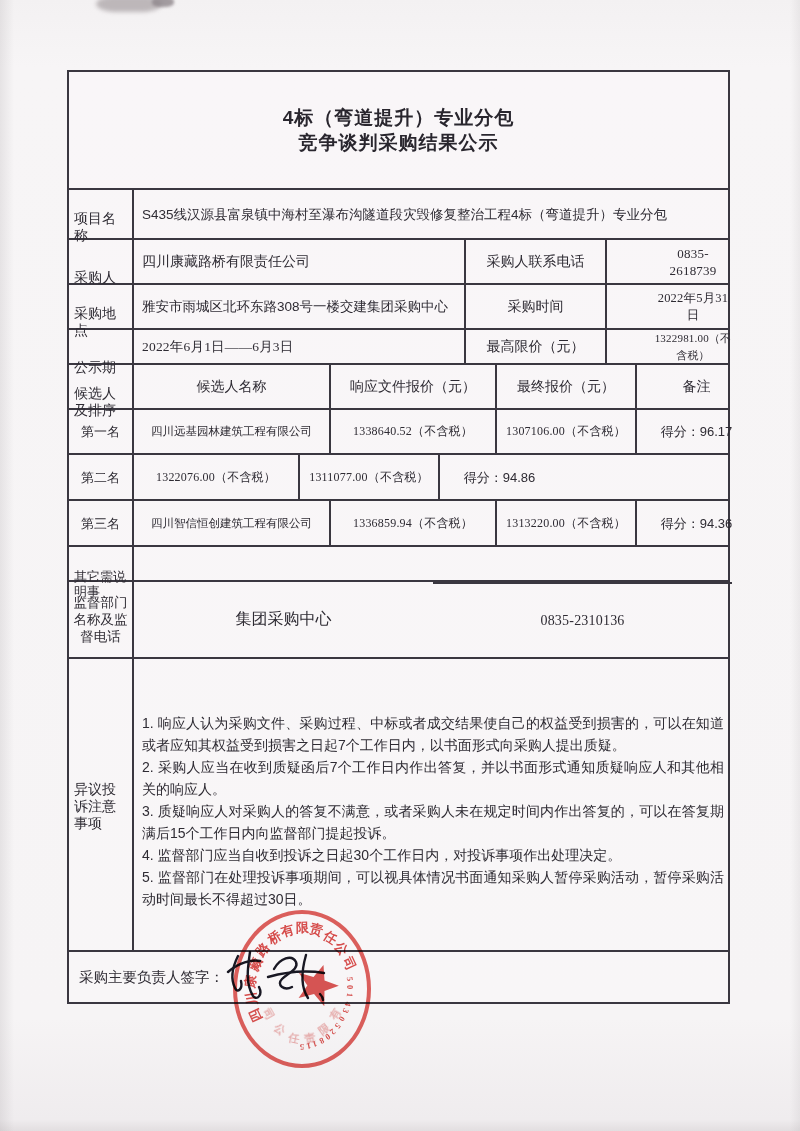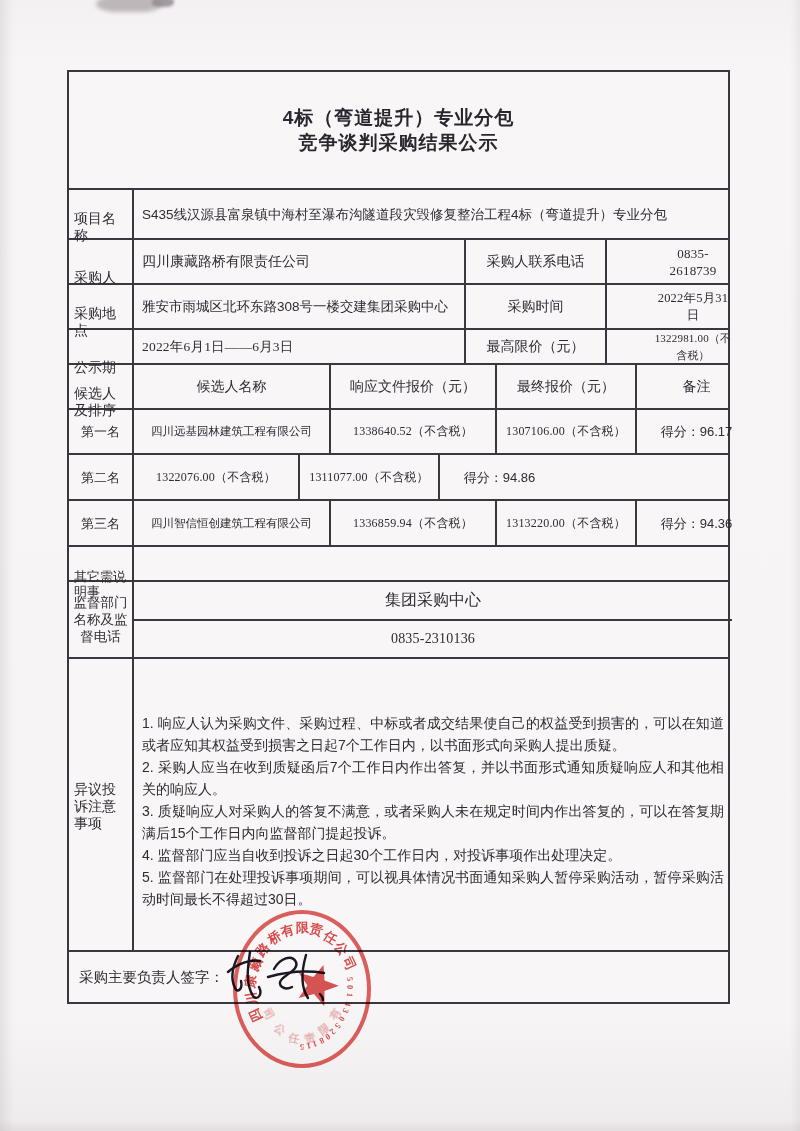--- a/index.html
+++ b/index.html
@@ -54,21 +54,21 @@
   .cand-name{font-size:11.5px;}
   .price{font-size:12px;}
   .small-num{font-size:11px;}
   .remark{font-size:13px;}
 
   .notes-row{height:35px;}
   .notes-row .lab{font-size:13px;line-height:15px;}
 
   .sup-row{height:77px;}
   .sup-lab{width:63px;flex:none;font-size:13.5px;line-height:17px;text-align:center;justify-content:center;padding:2px 4px;}
-  .sup-right{width:600px;flex:none;display:flex;flex-direction:column;border-left:2px solid #3a3740;box-sizing:border-box;}
+  .sup-right{width:600px;flex:none;display:flex;flex-direction:row;border-left:2px solid #3a3740;box-sizing:border-box;}
   .sup-cell{flex:1;display:flex;align-items:center;justify-content:center;box-sizing:border-box;}
   .sup-cell + .sup-cell{border-top:2px solid #3a3740;}
 
   .obj-row{height:293px;}
   .obj-lab{align-items:center;padding-top:0;}
   .obj-content{
     width:600px;flex:none;border-left:2px solid #3a3740;box-sizing:border-box;
     display:flex;flex-direction:column;justify-content:center;
     padding:12px 8px 0 8px;
   }

